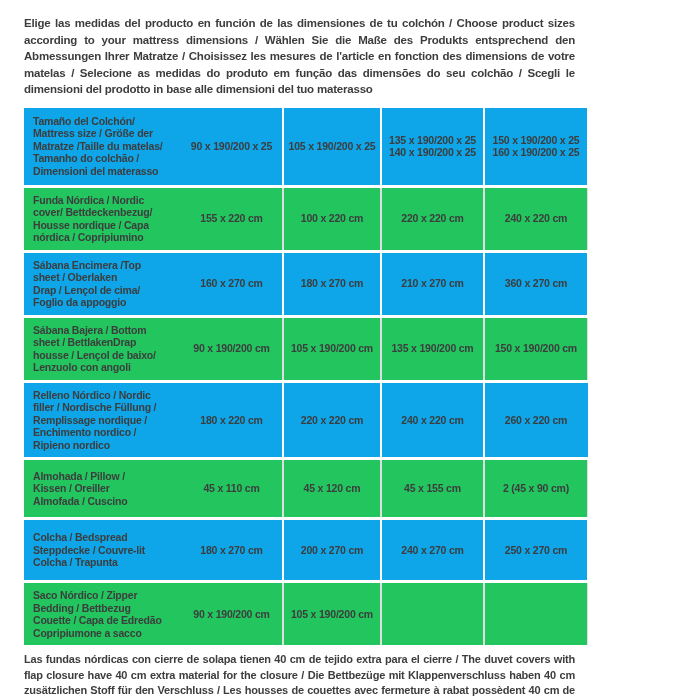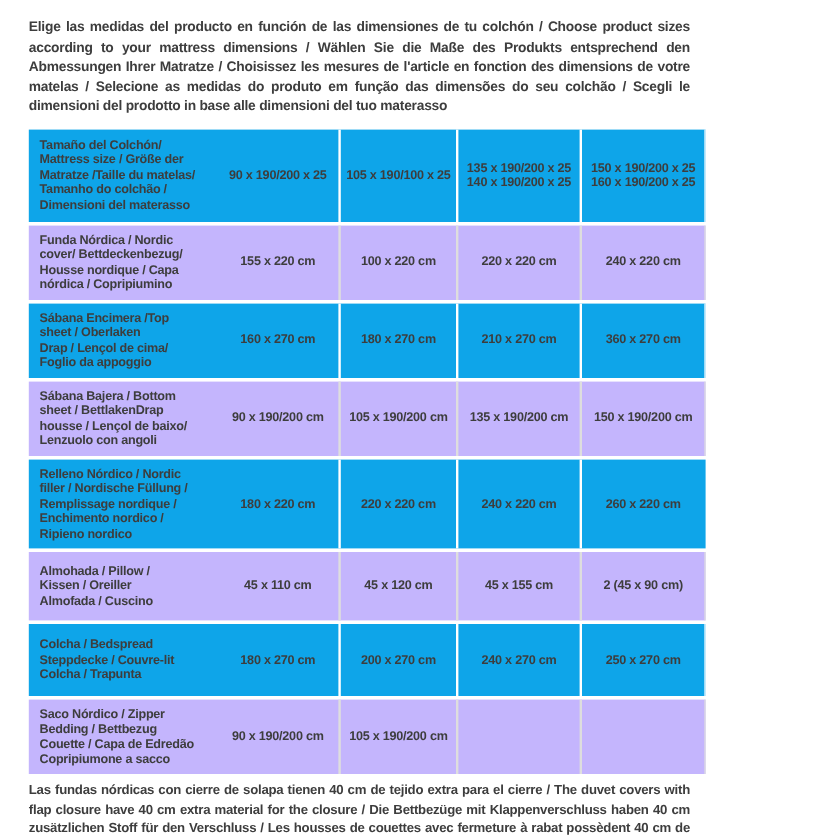--- a/index.html
+++ b/index.html
@@ -25,21 +25,21 @@
     line-height:15.5px;
     text-align:justify;
   }
   .size-table{width:674px;}
   .trow{
     display:grid;
     grid-template-columns:157px 101px 98px 103px 104px 1fr;
     margin-bottom:3px;
   }
   .shade-gray{background:#0ea5e9;}
-  .shade-white{background:#c4b5fd;}
+  .shade-white{background:#22c55e;}
   .cell{
     display:flex;align-items:center;
     font-size:10.5px;
     line-height:12.5px;
     white-space:pre-line;
     box-sizing:border-box;
   }
   .cell.label{
     justify-content:flex-start;
     text-align:left;
@@ -70,21 +70,21 @@
 
   <div class="size-table">
 
     <div class="trow shade-gray r1">
       <div class="cell label">Tamaño del Colchón/
 Mattress size / Größe der
 Matratze /Taille du matelas/
 Tamanho do colchão /
 Dimensioni del materasso</div>
       <div class="cell val">90 x 190/200 x 25</div>
-      <div class="cell val">105 x 190/100 x 25</div>
+      <div class="cell val">105 x 190/200 x 25</div>
       <div class="cell val">135 x 190/200 x 25
 140 x 190/200 x 25</div>
       <div class="cell val">150 x 190/200 x 25
 160 x 190/200 x 25</div>
       <div class="cell val">180 x 190/200 x 25</div>
     </div>
 
     <div class="trow shade-white r2">
       <div class="cell label">Funda Nórdica /  Nordic
 cover/ Bettdeckenbezug/

